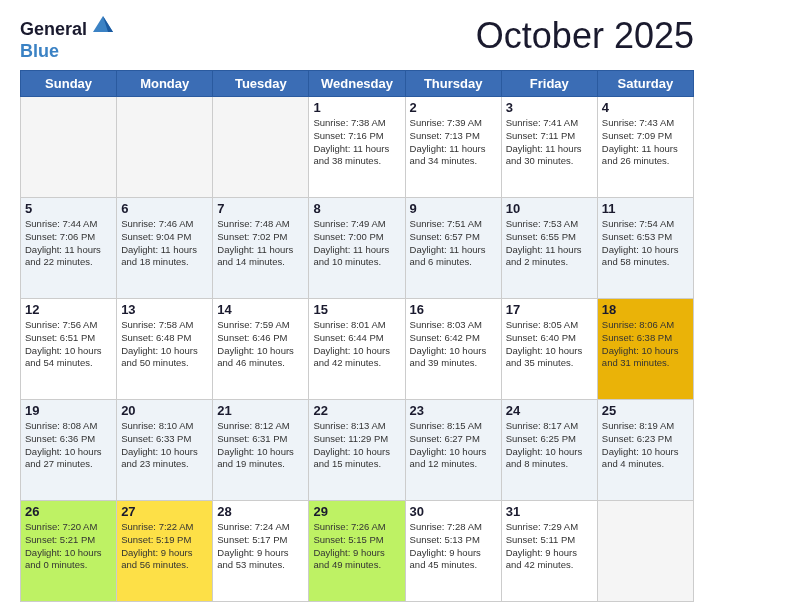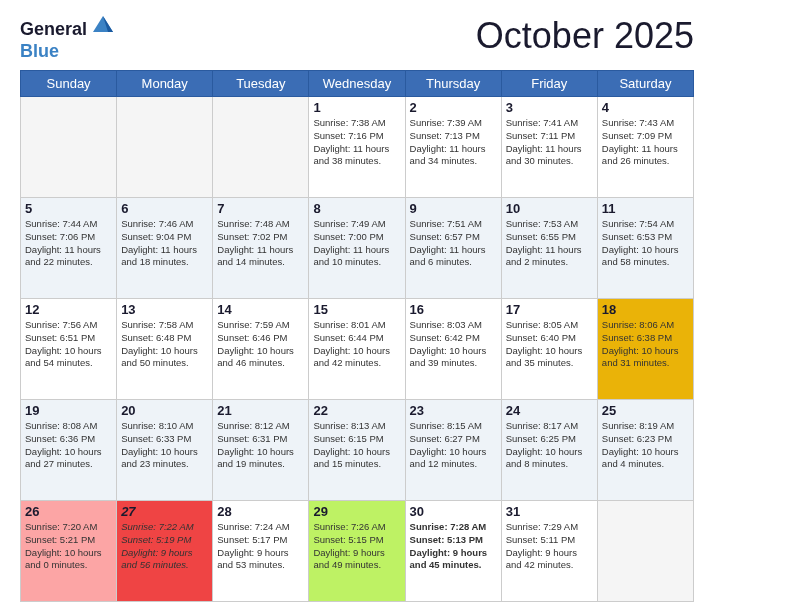--- a/index.html
+++ b/index.html
@@ -66,21 +66,21 @@
       flex: 1;
       border: 1px solid #ccc;
       border-collapse: collapse;
       width: 100%;
       table-layout: fixed;
     }
     .calendar th {
       background: #3b6db5;
       color: #fff;
       font-size: 13px;
-      font-weight: normal;
+      font-weight: bold;
       text-align: center;
       padding: 5px 2px;
       border: 1px solid #2a5a9f;
     }
     .calendar td {
       border: 1px solid #ccc;
       vertical-align: top;
       padding: 3px 4px;
       font-size: 10px;
       color: #222;
@@ -289,21 +289,21 @@
           <td style="background: rgb(238, 243, 248);">
             <div class="day-number">21</div>
             <div class="day-info" style="white-space: pre-line;">Sunrise: 8:12 AM
 Sunset: 6:31 PM
 Daylight: 10 hours
 and 19 minutes.</div>
           </td>
           <td style="background: rgb(238, 243, 248);">
             <div class="day-number">22</div>
             <div class="day-info" style="white-space: pre-line;">Sunrise: 8:13 AM
-Sunset: 6:15 PM
+Sunset: 11:29 PM
 Daylight: 10 hours
 and 15 minutes.</div>
           </td>
           <td style="background: rgb(238, 243, 248);">
             <div class="day-number">23</div>
             <div class="day-info" style="white-space: pre-line;">Sunrise: 8:15 AM
 Sunset: 6:27 PM
 Daylight: 10 hours
 and 12 minutes.</div>
           </td>
@@ -316,28 +316,28 @@
           </td>
           <td style="background: rgb(238, 243, 248);">
             <div class="day-number">25</div>
             <div class="day-info" style="white-space: pre-line;">Sunrise: 8:19 AM
 Sunset: 6:23 PM
 Daylight: 10 hours
 and 4 minutes.</div>
           </td>
         </tr>
         <tr>
-          <td style="background: #fca5a5;">
+          <td style="background: #bef264;">
             <div class="day-number">26</div>
             <div class="day-info" style="white-space: pre-line;">Sunrise: 7:20 AM
 Sunset: 5:21 PM
 Daylight: 10 hours
 and 0 minutes.</div>
           </td>
-          <td style="background: #ef4444; font-style: italic;">
+          <td style="background: #fde047;">
             <div class="day-number">27</div>
             <div class="day-info" style="white-space: pre-line;">Sunrise: 7:22 AM
 Sunset: 5:19 PM
 Daylight: 9 hours
 and 56 minutes.</div>
           </td>
           <td style="background: rgb(255, 255, 255);">
             <div class="day-number">28</div>
             <div class="day-info" style="white-space: pre-line;">Sunrise: 7:24 AM
 Sunset: 5:17 PM
@@ -346,21 +346,21 @@
           </td>
           <td style="background: #bef264;">
             <div class="day-number">29</div>
             <div class="day-info" style="white-space: pre-line;">Sunrise: 7:26 AM
 Sunset: 5:15 PM
 Daylight: 9 hours
 and 49 minutes.</div>
           </td>
           <td style="background: rgb(255, 255, 255);">
             <div class="day-number">30</div>
-            <div class="day-info" style="white-space: pre-line; font-weight: bold;">Sunrise: 7:28 AM
+            <div class="day-info" style="white-space: pre-line;">Sunrise: 7:28 AM
 Sunset: 5:13 PM
 Daylight: 9 hours
 and 45 minutes.</div>
           </td>
           <td style="background: rgb(255, 255, 255);">
             <div class="day-number">31</div>
             <div class="day-info" style="white-space: pre-line;">Sunrise: 7:29 AM
 Sunset: 5:11 PM
 Daylight: 9 hours
 and 42 minutes.</div>

